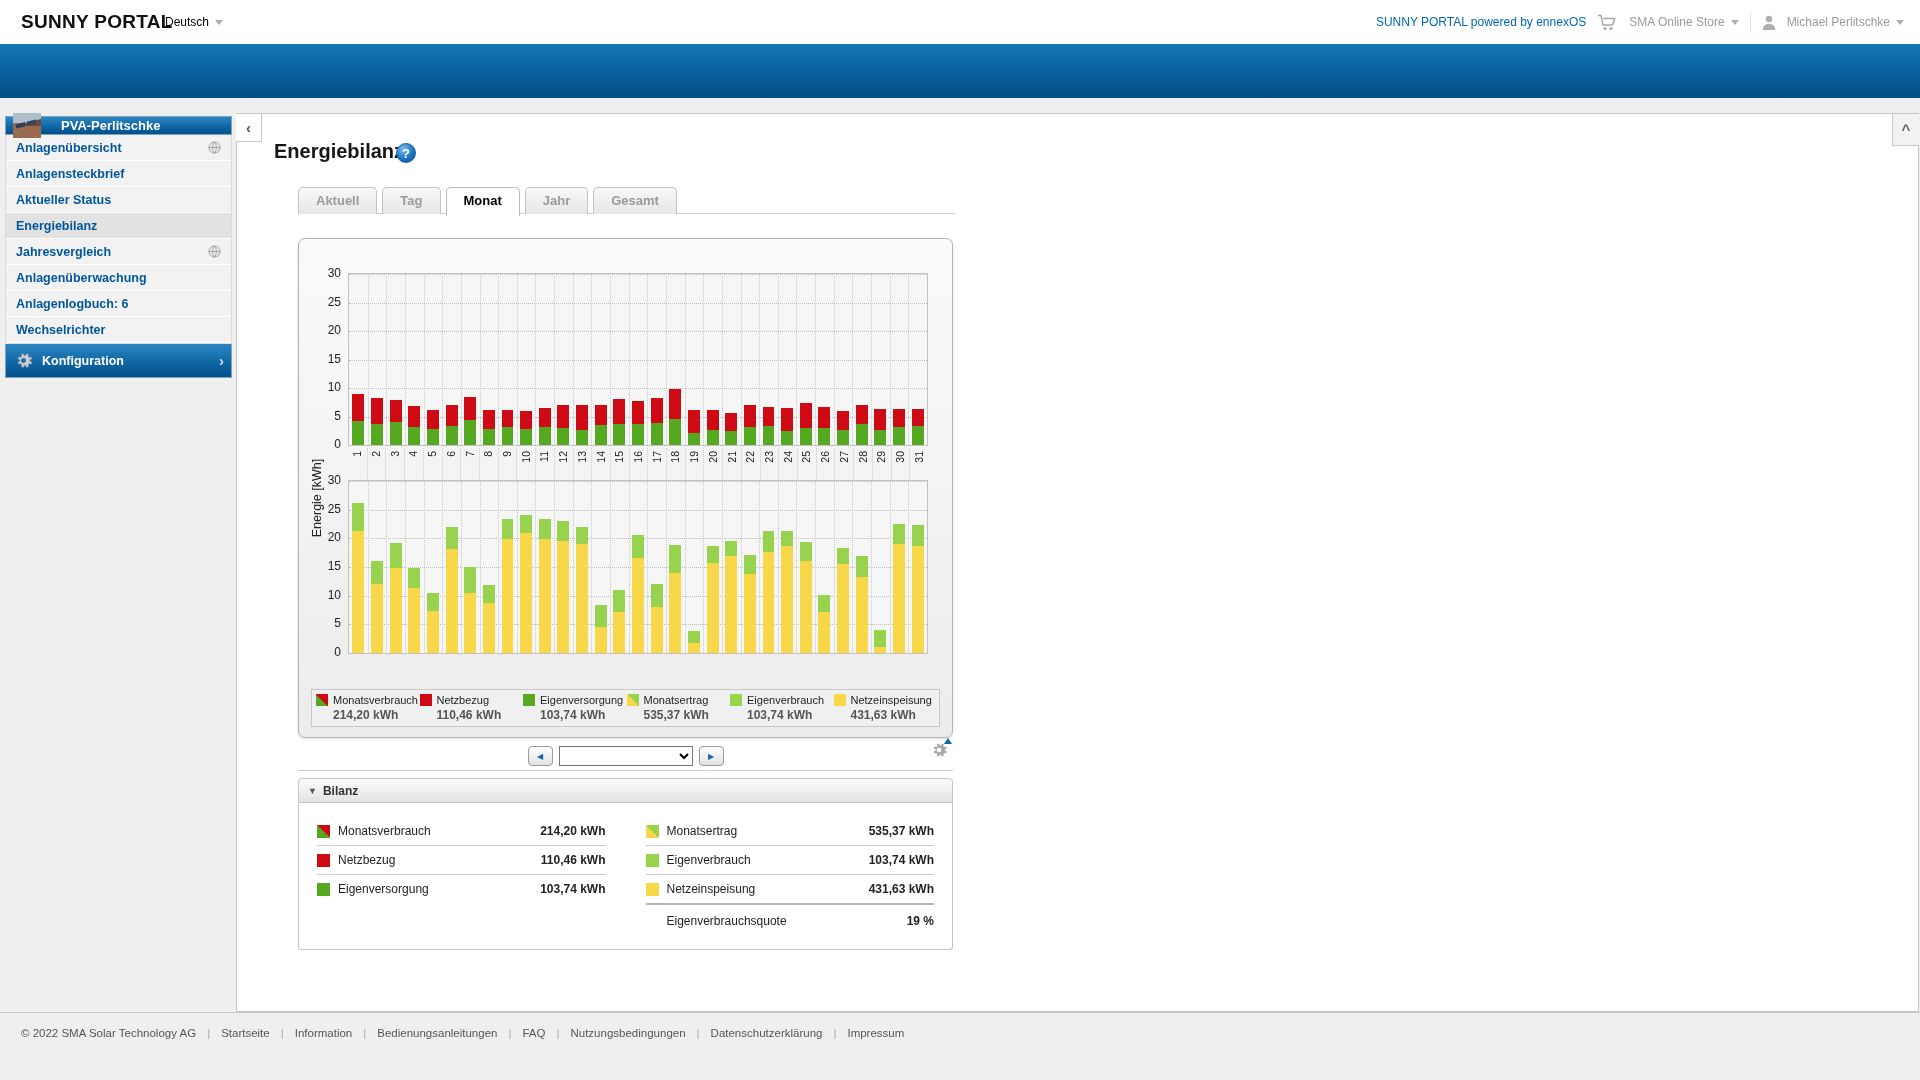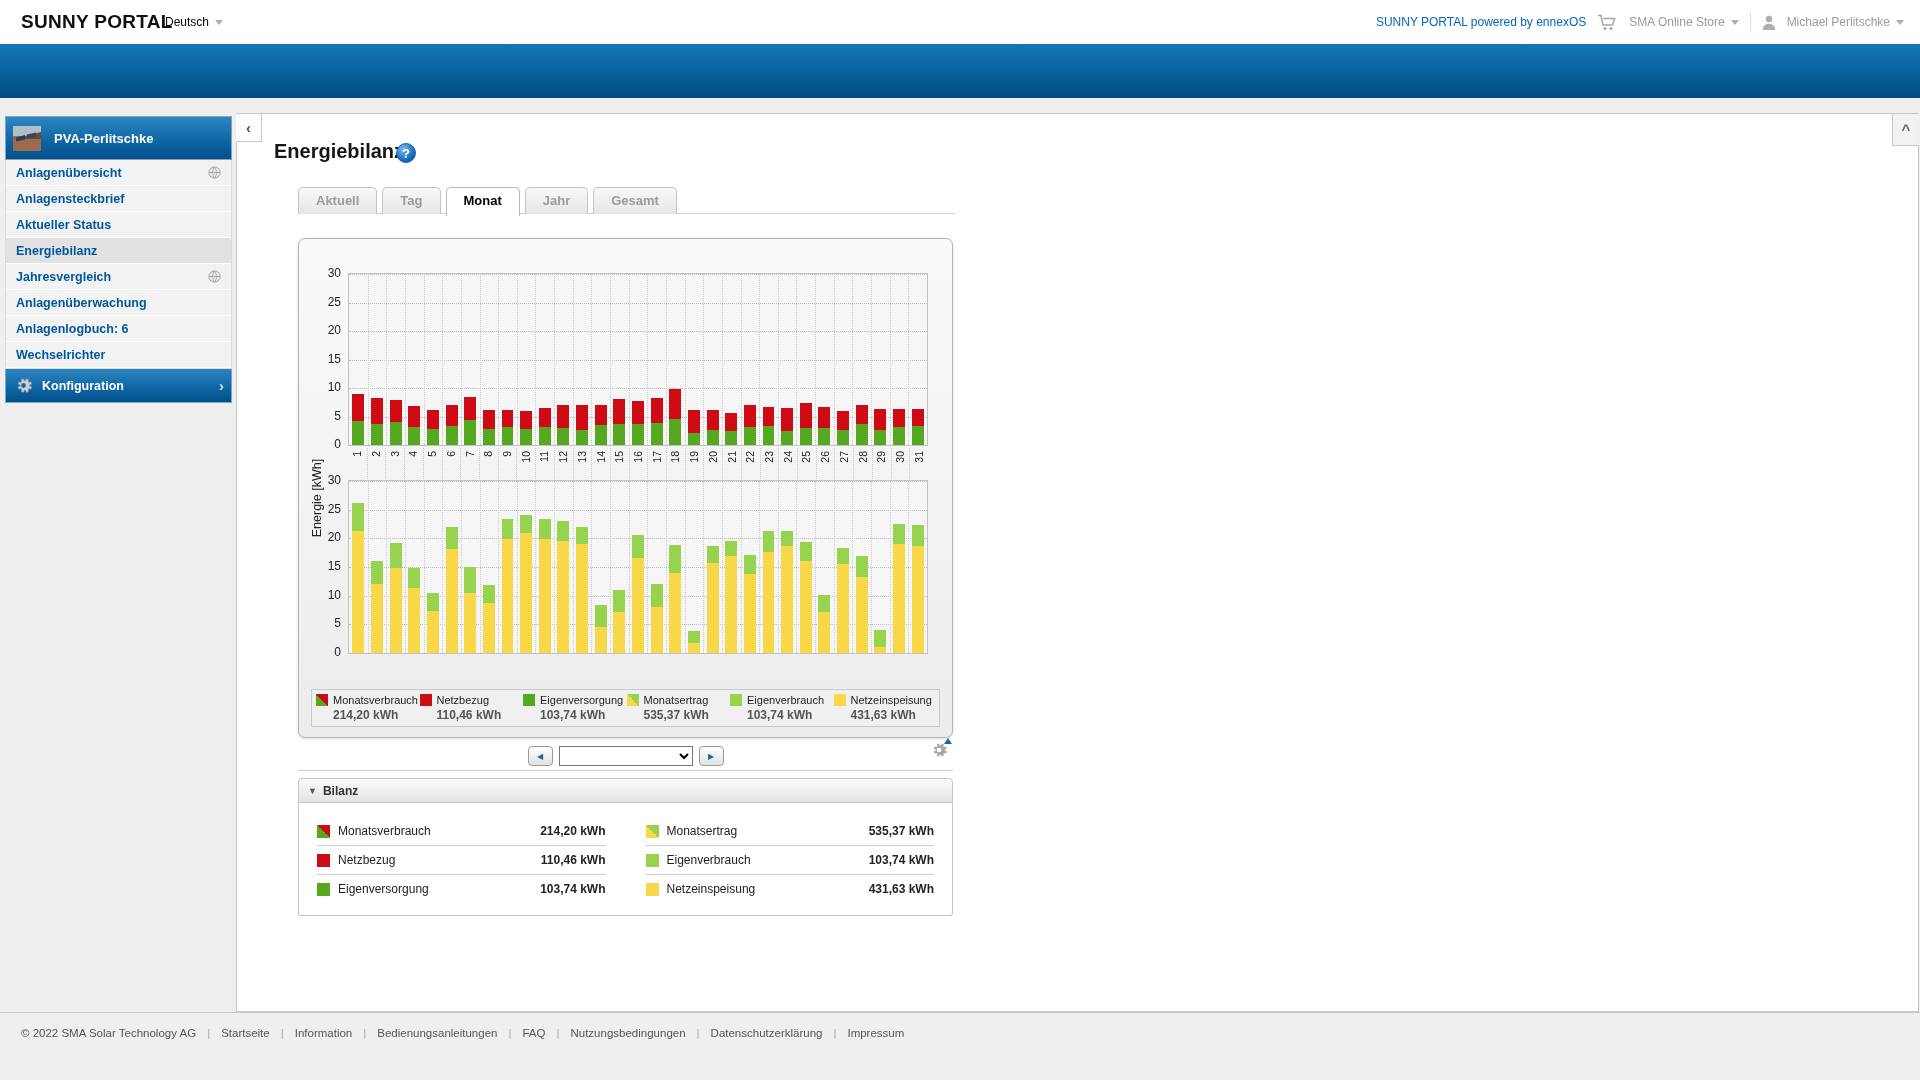--- a/index.html
+++ b/index.html
@@ -18,22 +18,22 @@
   .vdiv{width:1px;height:18px;background:#ddd;}
 
   
   .band{position:absolute;left:0;top:44px;width:1920px;height:54px;
         background:linear-gradient(180deg,#1678b6 0%,#0b63a2 45%,#024e83 100%);}
 
   .pagebg{position:absolute;left:0;top:98px;width:1920px;height:914px;background:#efefef;}
 
   
   .sidebar{position:absolute;left:5px;top:116px;width:227px;}
-  .sb-head{height:44px;background:linear-gradient(180deg,#2d85c2 0%,#0f67a5 55%,#02508a 100%);
-           display:flex;align-items:center;gap:13px;padding:0 7px;box-sizing:border-box;border:1px solid #7ea4bf;}
+  .sb-head{height:19px;background:linear-gradient(180deg,#2d85c2 0%,#0f67a5 55%,#02508a 100%);
+           display:flex;align-items:center;gap:20px;padding:0 7px;box-sizing:border-box;border:1px solid #7ea4bf;}
   .sb-head .pname{color:#fff;font-weight:bold;font-size:13px;}
   .sb-list{border:1px solid #dcdcdc;border-top:none;}
   .sb-item{height:25px;background:#f2f2f2;border-bottom:1px solid #fff;display:flex;align-items:center;
            padding:0 10px;color:#00579d;font-weight:bold;font-size:12.5px;cursor:pointer;}
   .sb-item.active{background:#e2e2e2;}
   .sb-item .globe{margin-left:auto;display:flex;}
   .sb-config{height:33px;background:linear-gradient(180deg,#2d85c2 0%,#0f67a5 55%,#02508a 100%);
              display:flex;align-items:center;gap:8px;padding:0 7px;color:#fff;font-weight:bold;font-size:12.5px;cursor:pointer;
              border:1px solid #7ea4bf;border-top:none;}
   .sb-config .arrow{margin-left:auto;color:#cfe0ee;font-size:15px;}
@@ -624,20 +624,24 @@
         <div class="bz-row">
           <span class="sw" style="background: rgb(151, 211, 78);"></span>
           <span class="lbl">Eigenverbrauch</span>
           <span class="val">103,74 kWh</span>
         </div>
         <div class="bz-row last">
           <span class="sw" style="background: rgb(248, 215, 72);"></span>
           <span class="lbl">Netzeinspeisung</span>
           <span class="val">431,63 kWh</span>
         </div>
+        <div class="bz-sum">
+          <span class="lbl">Eigenverbrauchsquote</span>
+          <span class="val">19 %</span>
+        </div>
       </div>
     </div>
   </div>
 </div>
 
 <div class="footer">
   <div class="footer-inner">
     <span>© 2022 SMA Solar Technology AG</span>
     <span class="fsep">|</span>
     <span class="flink">Startseite</span>

